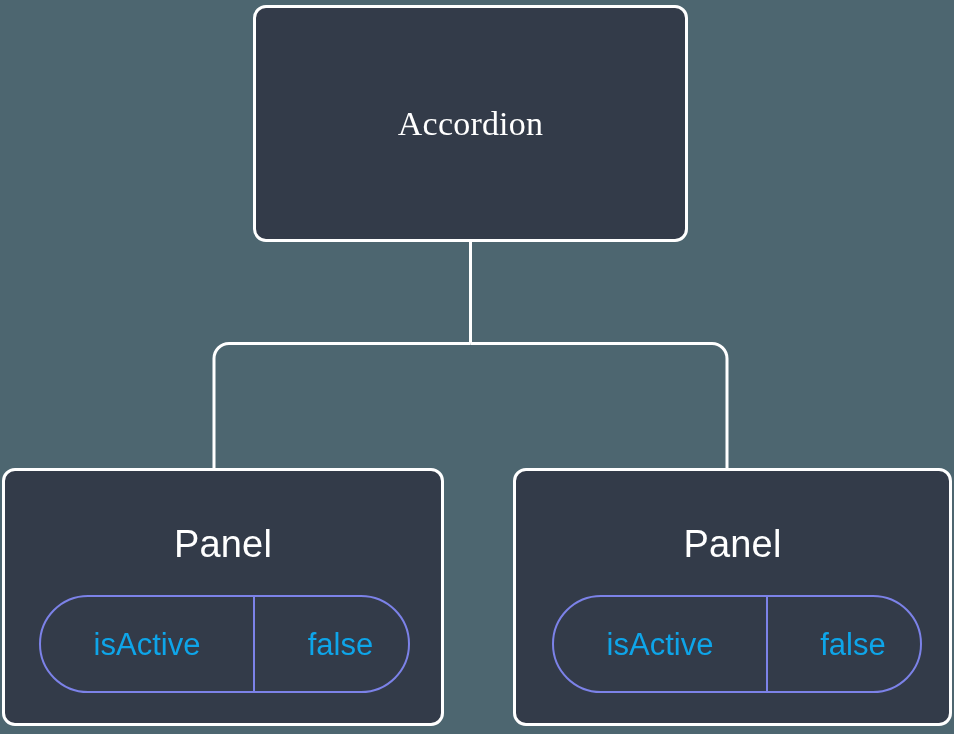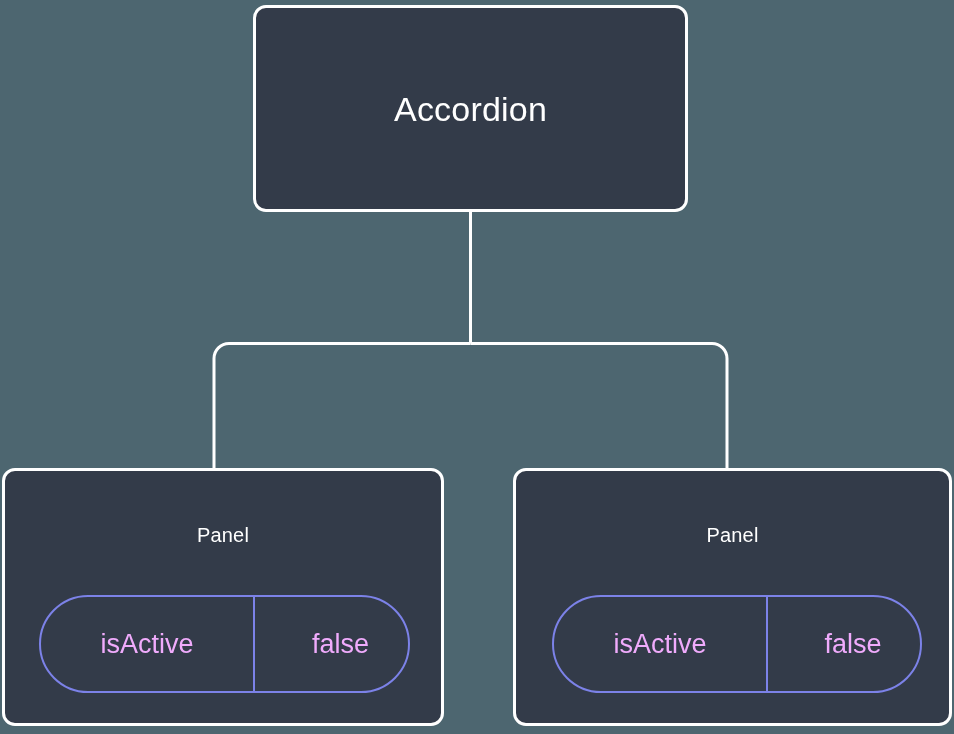--- a/index.html
+++ b/index.html
@@ -41,22 +41,23 @@
     border-radius: 13px;
     display: flex;
     flex-direction: column;
     align-items: center;
   }
 
   .node-root {
     left: 253px;
     top: 5px;
     width: 435px;
-    height: 207px;
+    height: 237px;
     justify-content: center;
+    font-family: Liberation Serif, serif;
   }
 
   .node-child {
     top: 468px;
     height: 258px;
     justify-content: flex-start;
   }
 
   .node-child-left {
     left: 2px;
@@ -76,21 +77,21 @@
     line-height: 1;
     white-space: nowrap;
   }
 
   .node-root .node-title {
     font-size: 34px;
   }
 
   .node-child .node-title {
     margin-top: 54px;
-    font-size: 20px;
+    font-size: 38px;
   }
 
   
   .state-pill {
     position: absolute;
     top: 124px;
     height: 98px;
     box-sizing: border-box;
     border: 2px solid #7c82e8;
     border-radius: 49px;
@@ -106,22 +107,22 @@
 
   .node-child-right .state-pill {
     left: 36px;
     width: 370px;
   }
 
   .pill-cell {
     display: flex;
     align-items: center;
     justify-content: center;
-    color: #f0abfc;
-    font-size: 27px;
+    color: #0ea5e9;
+    font-size: 31px;
     font-weight: 400;
     line-height: 1;
     white-space: nowrap;
     box-sizing: border-box;
   }
 
   .pill-key {
     flex: 0 0 214px;
     border-right: 2px solid #7c82e8;
   }

